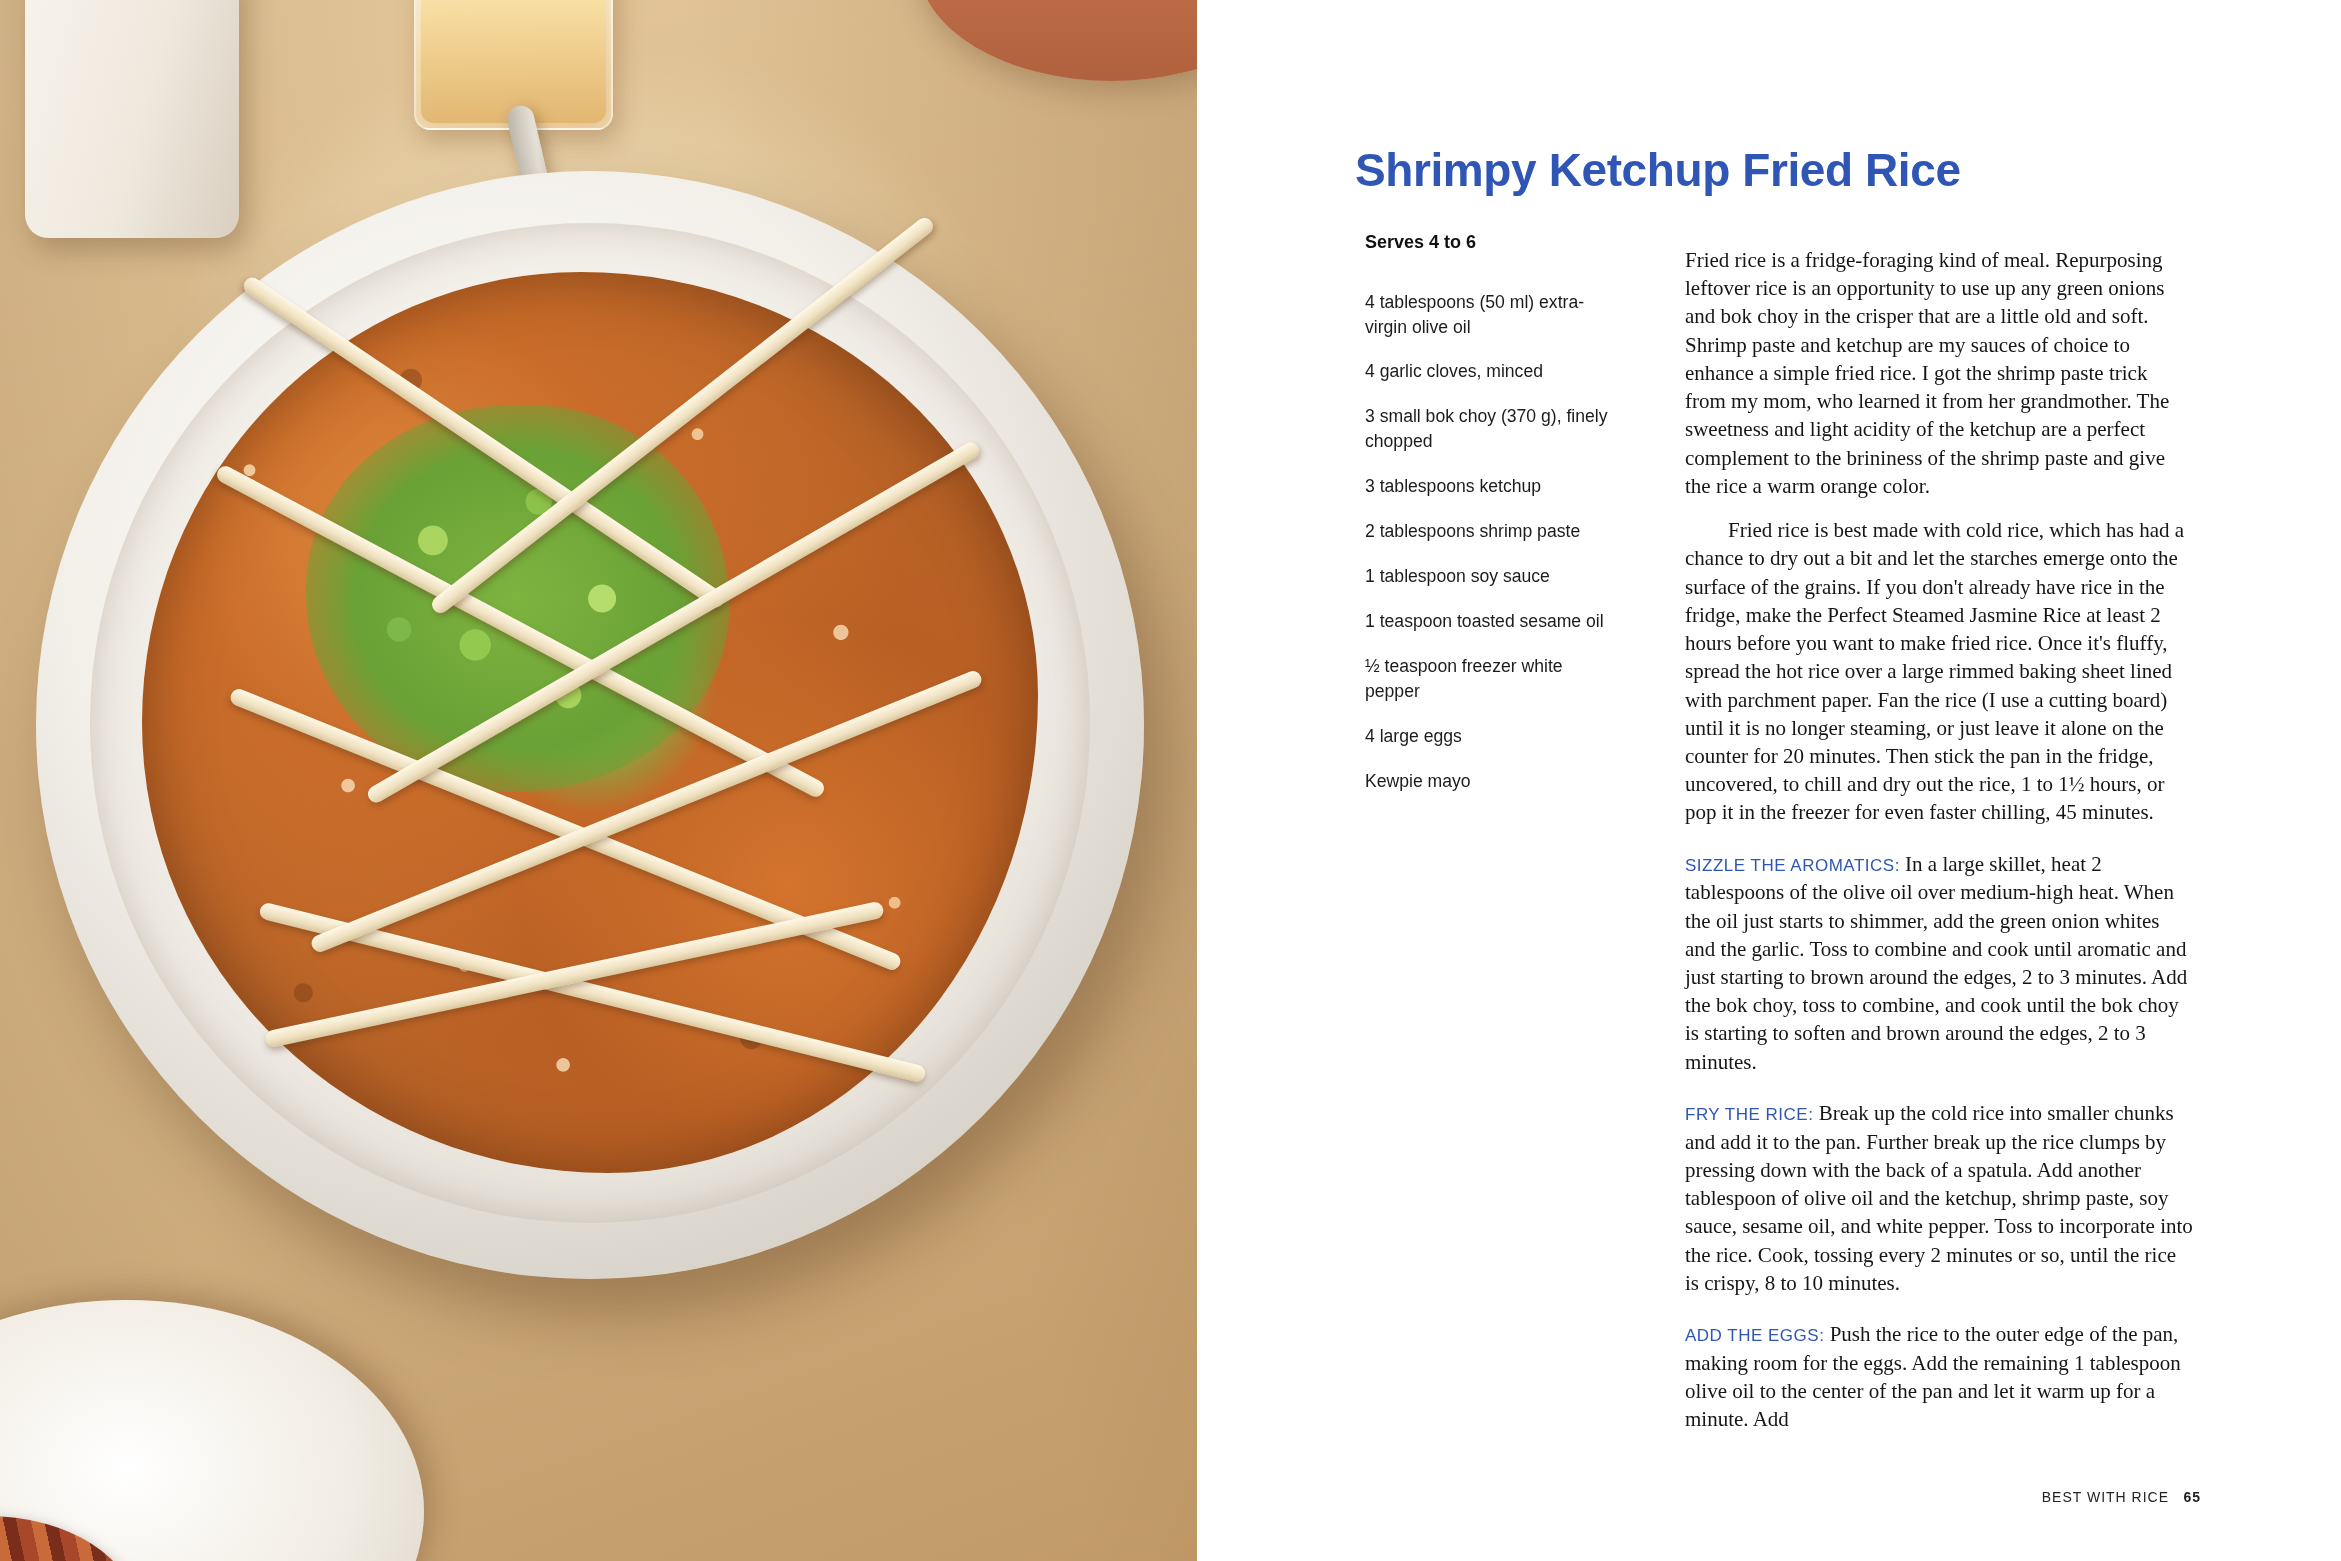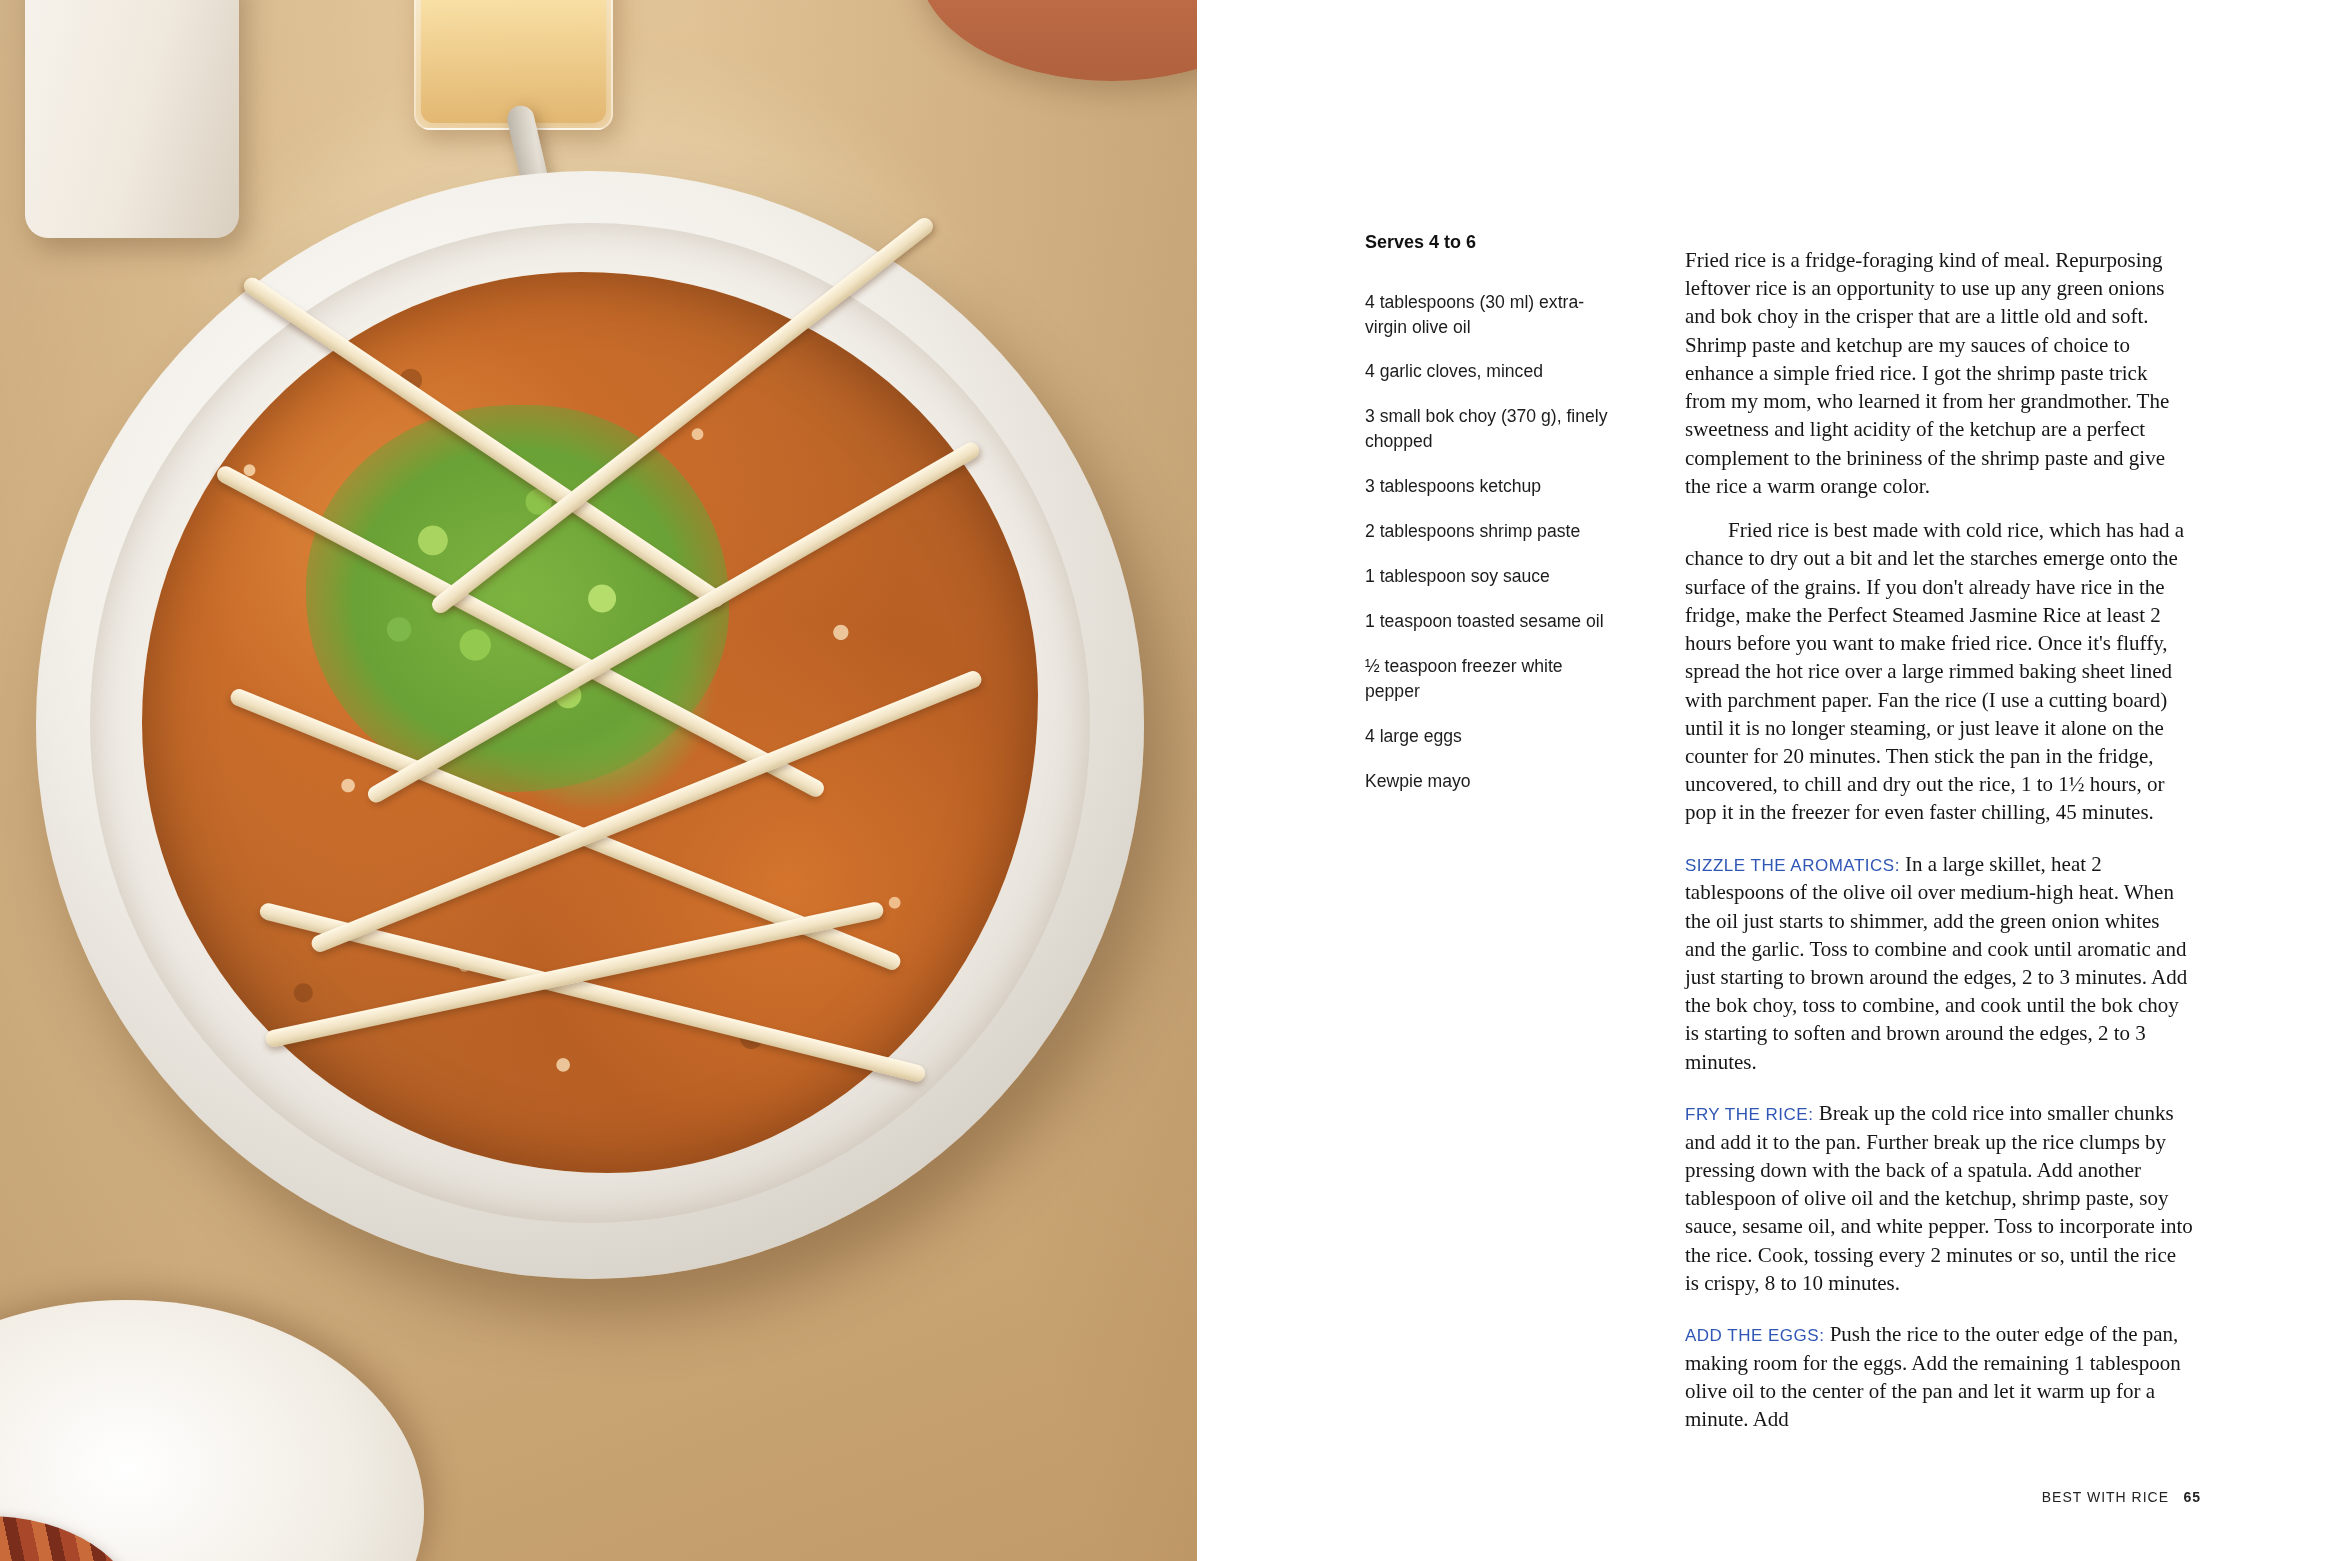--- a/index.html
+++ b/index.html
@@ -342,26 +342,27 @@
       </div>
     </div>
 
     <div class="plate-bottom">
       <div class="meat"></div>
     </div>
   </div>
 
   <div class="text-page">
 
+    <h1 class="recipe-title">Shrimpy Ketchup Fried Rice</h1>
 
     <div class="cols">
 
       <div class="col-ingredients">
         <div class="serves">Serves 4 to 6</div>
-        <div class="ing">4 tablespoons (30 ml) extra-virgin olive oil</div>
+        <div class="ing">4 tablespoons (50 ml) extra-virgin olive oil</div>
         <div class="ing">4 garlic cloves, minced</div>
         <div class="ing">3 small bok choy (370 g), finely chopped</div>
         <div class="ing">3 tablespoons ketchup</div>
         <div class="ing">2 tablespoons shrimp paste</div>
         <div class="ing">1 tablespoon soy sauce</div>
         <div class="ing">1 teaspoon toasted sesame oil</div>
         <div class="ing">½ teaspoon freezer white pepper</div>
         <div class="ing">4 large eggs</div>
         <div class="ing">Kewpie mayo</div>
       </div>

